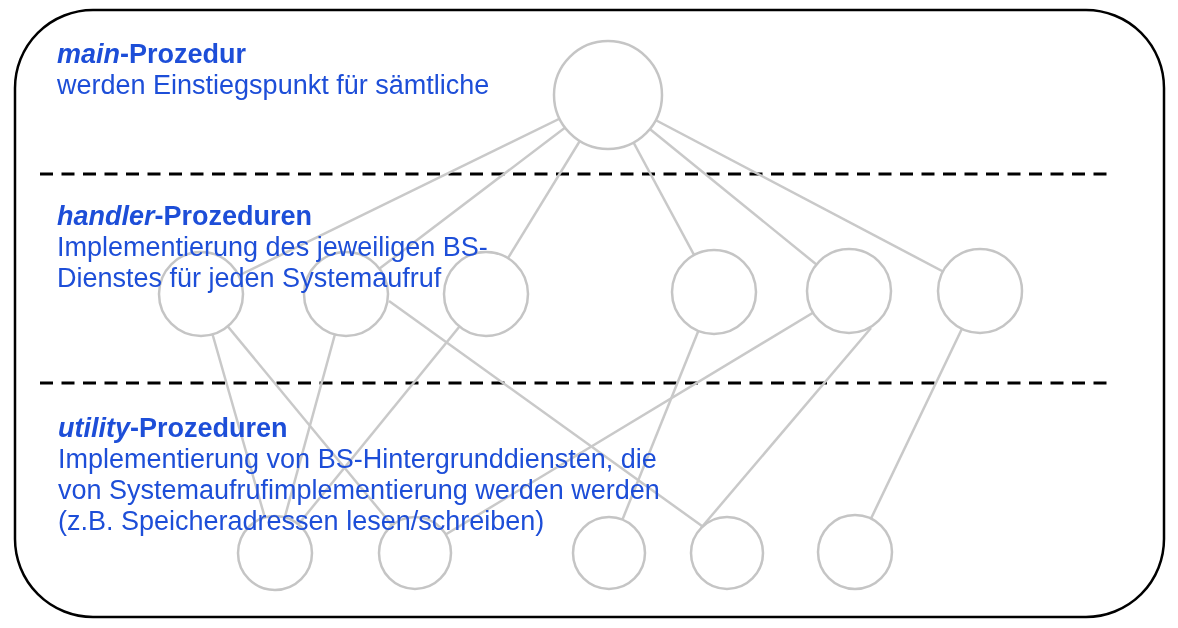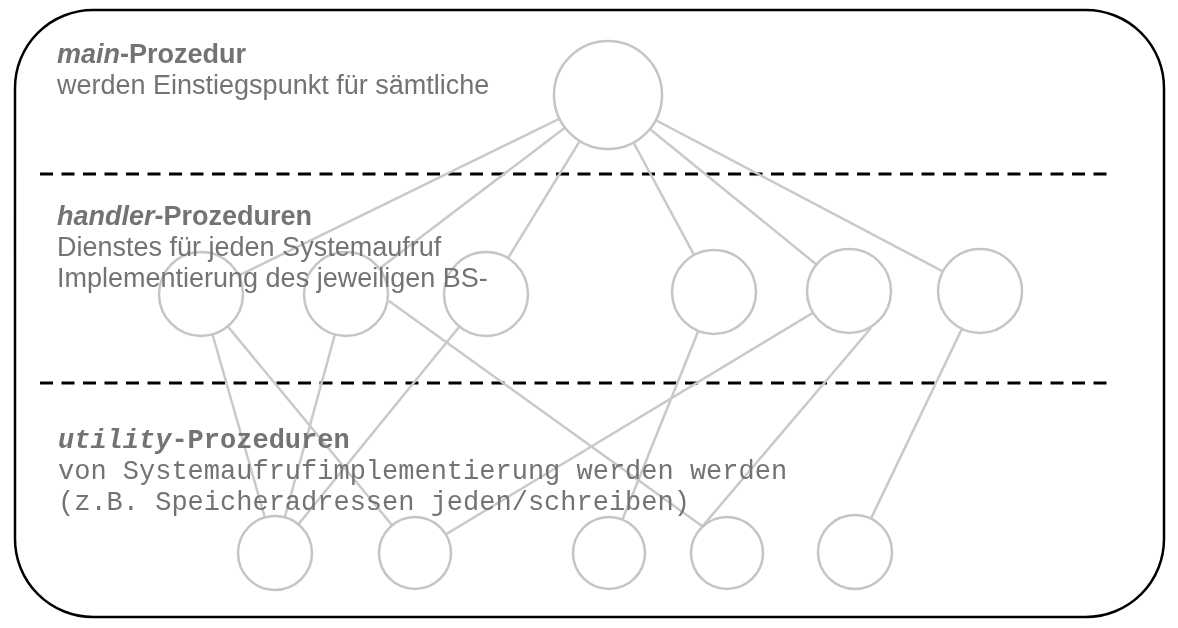--- a/index.html
+++ b/index.html
@@ -9,21 +9,21 @@
     position: relative;
     overflow: hidden;
     font-family: "Liberation Sans", sans-serif;
   }
   #diagram-svg {
     position: absolute; left: 0; top: 0;
     width: 1178px; height: 628px;
   }
   .label-block {
     position: absolute;
-    color: #737373;
+    color: #1d4ed8;
     font-size: 27px;
     line-height: 31px;
     white-space: nowrap;
   }
   .label-title { font-weight: bold; }
   .label-title .ital { font-style: italic; }
   .label-line { font-weight: normal; }
 </style>
 </head>
 <body>
@@ -61,21 +61,22 @@
     <circle cx="855" cy="552" r="37" fill="#ffffff" stroke="#c5c5c5" stroke-width="2.5"></circle>
   </svg>
 
 <div class="label-block" style="left: 57px; top: 39px;">
   <div class="label-title"><span class="ital">main</span><span>-Prozedur</span></div>
   <div class="label-line">werden Einstiegspunkt für sämtliche</div>
 </div>
 
 <div class="label-block" style="left: 57px; top: 201px;">
   <div class="label-title"><span class="ital">handler</span><span>-Prozeduren</span></div>
+  <div class="label-line">Implementierung des jeweiligen BS-</div>
   <div class="label-line">Dienstes für jeden Systemaufruf</div>
-  <div class="label-line">Implementierung des jeweiligen BS-</div>
 </div>
 
-<div class="label-block" style="left: 58px; top: 426px; font-family: Liberation Mono, monospace;">
+<div class="label-block" style="left: 58px; top: 413px;">
   <div class="label-title"><span class="ital">utility</span><span>-Prozeduren</span></div>
+  <div class="label-line">Implementierung von BS-Hintergrunddiensten, die</div>
   <div class="label-line">von Systemaufrufimplementierung werden werden</div>
-  <div class="label-line">(z.B. Speicheradressen jeden/schreiben)</div>
+  <div class="label-line">(z.B. Speicheradressen lesen/schreiben)</div>
 </div>
 
 </body></html>

